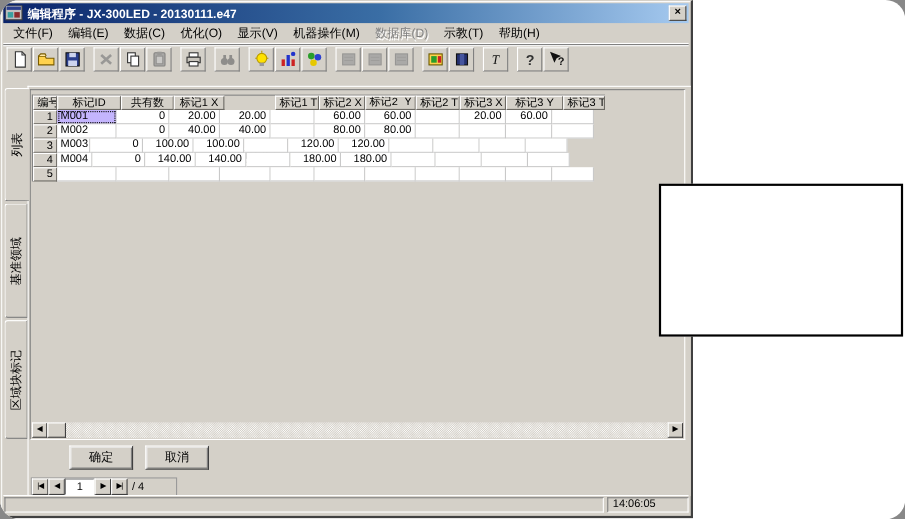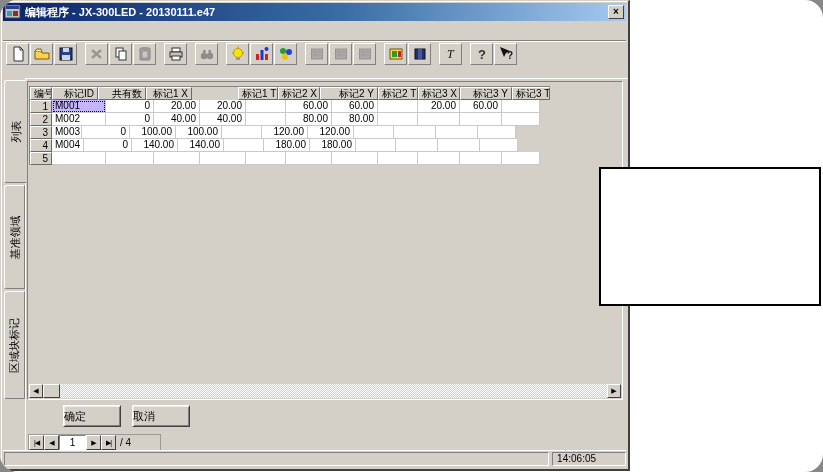--- a/index.html
+++ b/index.html
@@ -59,21 +59,21 @@
   .vtab.active { width:23px; border-right:1px solid #d4d0c8; z-index:6; }
 
   
   .gridview { position:absolute; left:1px; top:2px; width:596px; height:319px;
     background:#d4d0c8; border:1px solid; border-color:#808080 #fff #fff #808080; }
   .grid { position:absolute; left:1px; top:4px; border-top:1px solid #848484; border-left:1px solid #848484;
     font-size:10px; }
   .grow { display:flex; height:13px; }
   .gcell { height:13px; line-height:12px; padding:0 3px; overflow:hidden; white-space:nowrap; }
   .ghead, .grnum { background:#d4d0c8; border:1px solid; border-color:#fff #6d6a64 #6d6a64 #fff; }
-  .ghead { text-align:right; }
+  .ghead { text-align:center; }
   .grnum { text-align:right; }
   .gdata { background:#fff; border-right:1px solid #c9c9c9; border-bottom:1px solid #c9c9c9; }
   .gdata.num { text-align:right; }
   .gdata.selected { background:#c4b5fd; outline:1px dotted #000; outline-offset:-2px; }
 
   
   .hscroll { position:absolute; left:1px; bottom:1px; right:1px; height:14px;
     background-color:#d4d0c8;
     background-image:linear-gradient(45deg,#fff 25%,transparent 25%,transparent 75%,#fff 75%),
                      linear-gradient(45deg,#fff 25%,transparent 25%,transparent 75%,#fff 75%);
@@ -82,21 +82,21 @@
     border:1px solid; border-color:#fff #404040 #404040 #fff;
     font-size:7px; line-height:12px; text-align:center; flex:none; }
   .sthumb { width:17px; height:14px; background:#d4d0c8;
     border:1px solid; border-color:#fff #404040 #404040 #fff; flex:none; }
   .strack { flex:1; }
 
   
   .push { position:absolute; height:22px; background:#d4d0c8;
     border:1px solid; border-color:#fff #404040 #404040 #fff;
     box-shadow:inset 1px 1px 0 #ececec, inset -1px -1px 0 #808080;
-    line-height:20px; font-size:11px; }
+    text-align:center; line-height:20px; font-size:11px; }
   #btn-ok { left:37px; top:326px; width:58px; }
   #btn-cancel { left:106px; top:326px; width:58px; }
 
   .pager { position:absolute; left:2px; top:355px; height:17px; width:133px;
     border:1px solid #9a9a9a; background:#d4d0c8; display:flex; align-items:center; }
   .pgbtn { width:15px; height:15px; background:#d4d0c8; flex:none;
     border:1px solid; border-color:#fff #404040 #404040 #fff;
     font-size:7px; line-height:13px; text-align:center; letter-spacing:-1px; }
   .pginput { width:27px; height:15px; border:1px solid; border-color:#808080 #fff #fff #808080;
     background:#fff; font-size:10px; text-align:center; font-family:"Liberation Sans",sans-serif; }
@@ -126,20 +126,31 @@
             <rect x="0" y="0" width="15" height="13" fill="#c0c0c0" stroke="#404040"></rect>
             <rect x="1" y="1" width="13" height="3" fill="#2b3f8c"></rect>
             <rect x="2" y="6" width="5" height="5" fill="#3aa0a0"></rect>
             <rect x="8" y="6" width="5" height="5" fill="#8c2b2b"></rect>
           </svg>
       </span>
       <span class="ttl">编辑程序 - JX-300LED - 20130111.e47</span>
       <span class="btn-close">×</span>
     </div>
 
+    <div class="menubar">
+        <span class="menu-item">文件(F)</span>
+        <span class="menu-item">编辑(E)</span>
+        <span class="menu-item">数据(C)</span>
+        <span class="menu-item">优化(O)</span>
+        <span class="menu-item">显示(V)</span>
+        <span class="menu-item">机器操作(M)</span>
+        <span class="menu-item disabled">数据库(D)</span>
+        <span class="menu-item">示教(T)</span>
+        <span class="menu-item">帮助(H)</span>
+      </div>
     <div class="toolbar">
         <span class="tbtn">
           <svg viewBox="0 0 16 16">
             <path d="M4 1h6l3 3v11H4z" fill="#fff" stroke="#333"></path>
             <path d="M10 1v3h3" fill="none" stroke="#333"></path>
           </svg>
         </span>
         <span class="tbtn">
           <svg viewBox="0 0 16 16">
             <path d="M1 5h6l1 2h7v6H1z" fill="#ffd24d" stroke="#7a5c00"></path>
@@ -263,27 +274,27 @@
             <text x="9" y="13" font-size="10" font-weight="bold" fill="#111">?</text>
           </svg>
         </span>
       </div>
 
     <div class="mainpanel">
       <div class="gridview">
         <div class="grid">
             <div class="grow">
               <div class="gcell ghead" style="width: 22px;">编号</div>
-              <div class="gcell ghead" style="width: 46px;">标记ID</div>
+              <div class="gcell ghead" style="width: 58px;">标记ID</div>
               <div class="gcell ghead" style="width: 48px;">共有数</div>
               <div class="gcell ghead" style="width: 46px;">标记1 X</div>
               <div class="gcell ghead" style="width: 46px; margin-top: 48px;">标记1 Y</div>
               <div class="gcell ghead" style="width: 40px;">标记1 TI</div>
               <div class="gcell ghead" style="width: 42px;">标记2 X</div>
-              <div class="gcell ghead" style="width: 58px;">标记2 Y</div>
+              <div class="gcell ghead" style="width: 46px; font-family: Liberation Mono, monospace;">标记2 Y</div>
               <div class="gcell ghead" style="width: 40px;">标记2 TI</div>
               <div class="gcell ghead" style="width: 42px;">标记3 X</div>
               <div class="gcell ghead" style="width: 52px;">标记3 Y</div>
               <div class="gcell ghead" style="width: 38px;">标记3 TI</div>
             </div>
             <div class="grow">
               <div class="gcell grnum" style="width: 22px;">1</div>
               <div class="gcell gdata selected" style="width: 54px;">M001</div>
               <div class="gcell gdata num" style="width: 48px;">0</div>
               <div class="gcell gdata num" style="width: 46px;">20.00</div>

